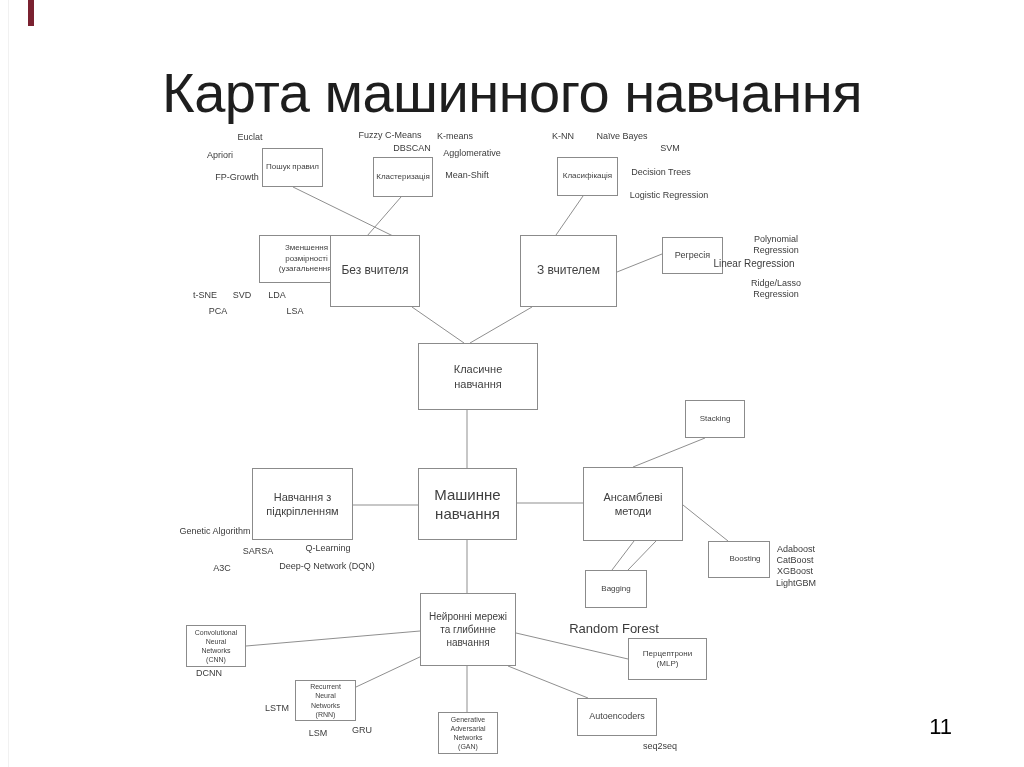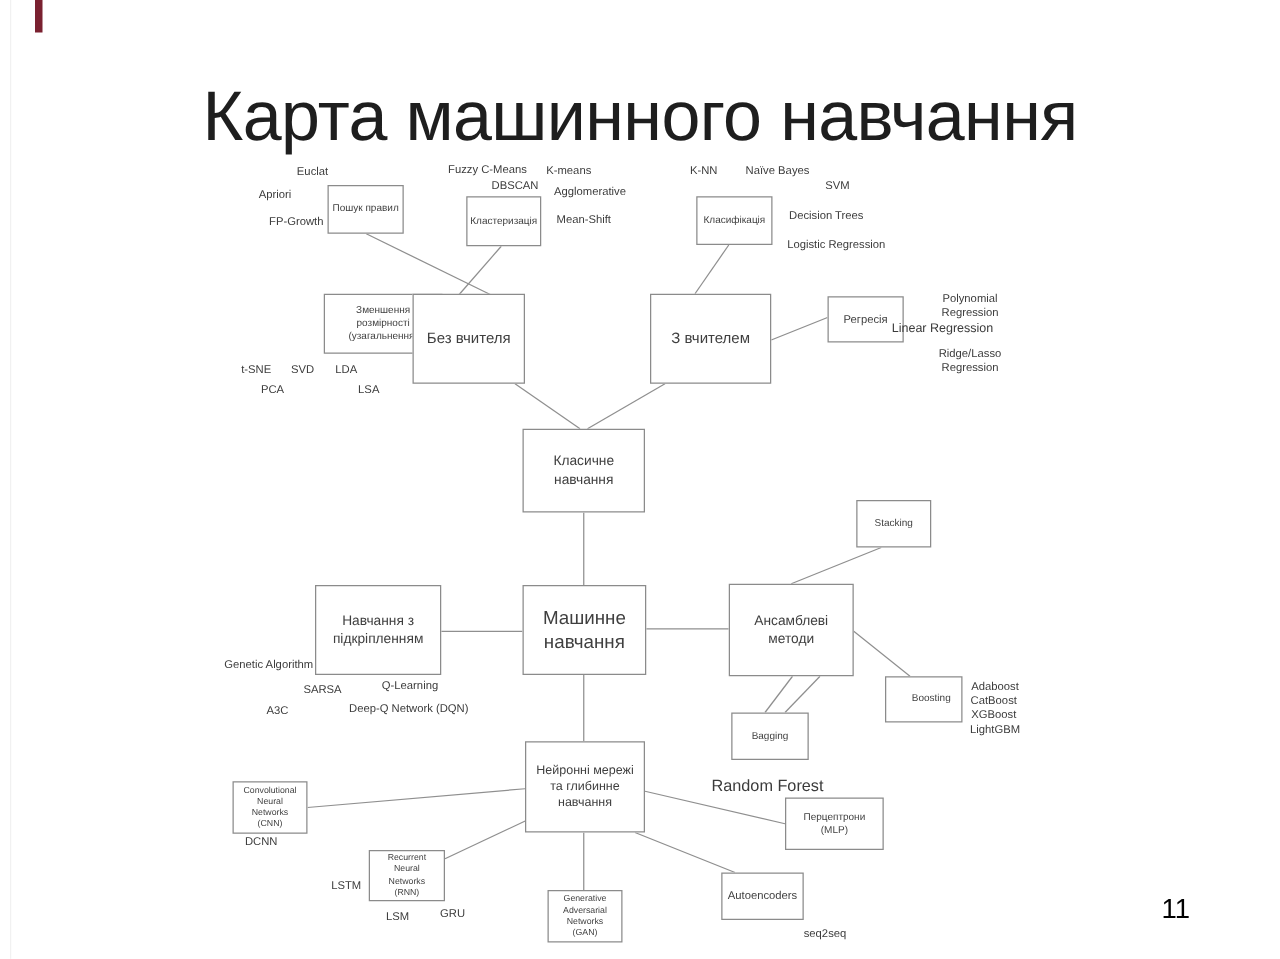--- a/index.html
+++ b/index.html
@@ -81,21 +81,21 @@
   <div>
       <div class="node" style="left: 262px; top: 148px; width: 61px; height: 39px; font-size: 8px;">Пошук правил</div>
       <div class="node" style="left: 373px; top: 157px; width: 60px; height: 40px; font-size: 8px;">Кластеризація</div>
       <div class="node" style="left: 557px; top: 157px; width: 61px; height: 39px; font-size: 8px;">Класифікація</div>
       <div class="node" style="left: 215px; top: 235px; width: 95px; height: 48px; font-size: 8px; margin-left: 44px;">Зменшення
 розмірності
 (узагальнення)</div>
       <div class="node" style="left: 330px; top: 235px; width: 90px; height: 72px; font-size: 12px;">Без вчителя</div>
       <div class="node" style="left: 520px; top: 235px; width: 97px; height: 72px; font-size: 12px;">З вчителем</div>
       <div class="node" style="left: 662px; top: 237px; width: 61px; height: 37px; font-size: 9px;">Регресія</div>
-      <div class="node" style="left: 418px; top: 343px; width: 98px; height: 67px; font-size: 11px;">Класичне
+      <div class="node" style="left: 418px; top: 343px; width: 120px; height: 67px; font-size: 11px;">Класичне
 навчання</div>
       <div class="node" style="left: 685px; top: 400px; width: 60px; height: 38px; font-size: 8px;">Stacking</div>
       <div class="node" style="left: 252px; top: 468px; width: 101px; height: 72px; font-size: 11px;">Навчання з
 підкріпленням</div>
       <div class="node" style="left: 418px; top: 468px; width: 99px; height: 72px; font-size: 15px;">Машинне
 навчання</div>
       <div class="node" style="left: 583px; top: 467px; width: 100px; height: 74px; font-size: 11px;">Ансамблеві
 методи</div>
       <div class="node" style="left: 708px; top: 541px; width: 62px; height: 37px; font-size: 8px; padding-left: 12px;">Boosting</div>
       <div class="node" style="left: 585px; top: 570px; width: 62px; height: 38px; font-size: 8px;">Bagging</div>
@@ -109,21 +109,21 @@
       <div class="node" style="left: 295px; top: 680px; width: 61px; height: 41px; font-size: 7px;">Recurrent
 Neural
 Networks
 (RNN)</div>
       <div class="node" style="left: 438px; top: 712px; width: 60px; height: 42px; font-size: 7px;">Generative
 Adversarial
 Networks
 (GAN)</div>
       <div class="node" style="left: 628px; top: 638px; width: 79px; height: 42px; font-size: 8px;">Перцептрони
 (MLP)</div>
-      <div class="node" style="left: 577px; top: 698px; width: 66px; height: 38px; font-size: 9px;">Autoencoders</div>
+      <div class="node" style="left: 577px; top: 698px; width: 80px; height: 38px; font-size: 9px;">Autoencoders</div>
     </div>
   <div>
       <div class="flabel" style="left: 250px; top: 138px; font-size: 9px;">Euclat</div>
       <div class="flabel" style="left: 220px; top: 156px; font-size: 9px;">Apriori</div>
       <div class="flabel" style="left: 237px; top: 178px; font-size: 9px;">FP-Growth</div>
       <div class="flabel" style="left: 390px; top: 136px; font-size: 9px;">Fuzzy C-Means</div>
       <div class="flabel" style="left: 455px; top: 137px; font-size: 9px;">K-means</div>
       <div class="flabel" style="left: 412px; top: 149px; font-size: 9px;">DBSCAN</div>
       <div class="flabel" style="left: 472px; top: 154px; font-size: 9px;">Agglomerative</div>
       <div class="flabel" style="left: 467px; top: 176px; font-size: 9px;">Mean-Shift</div>

